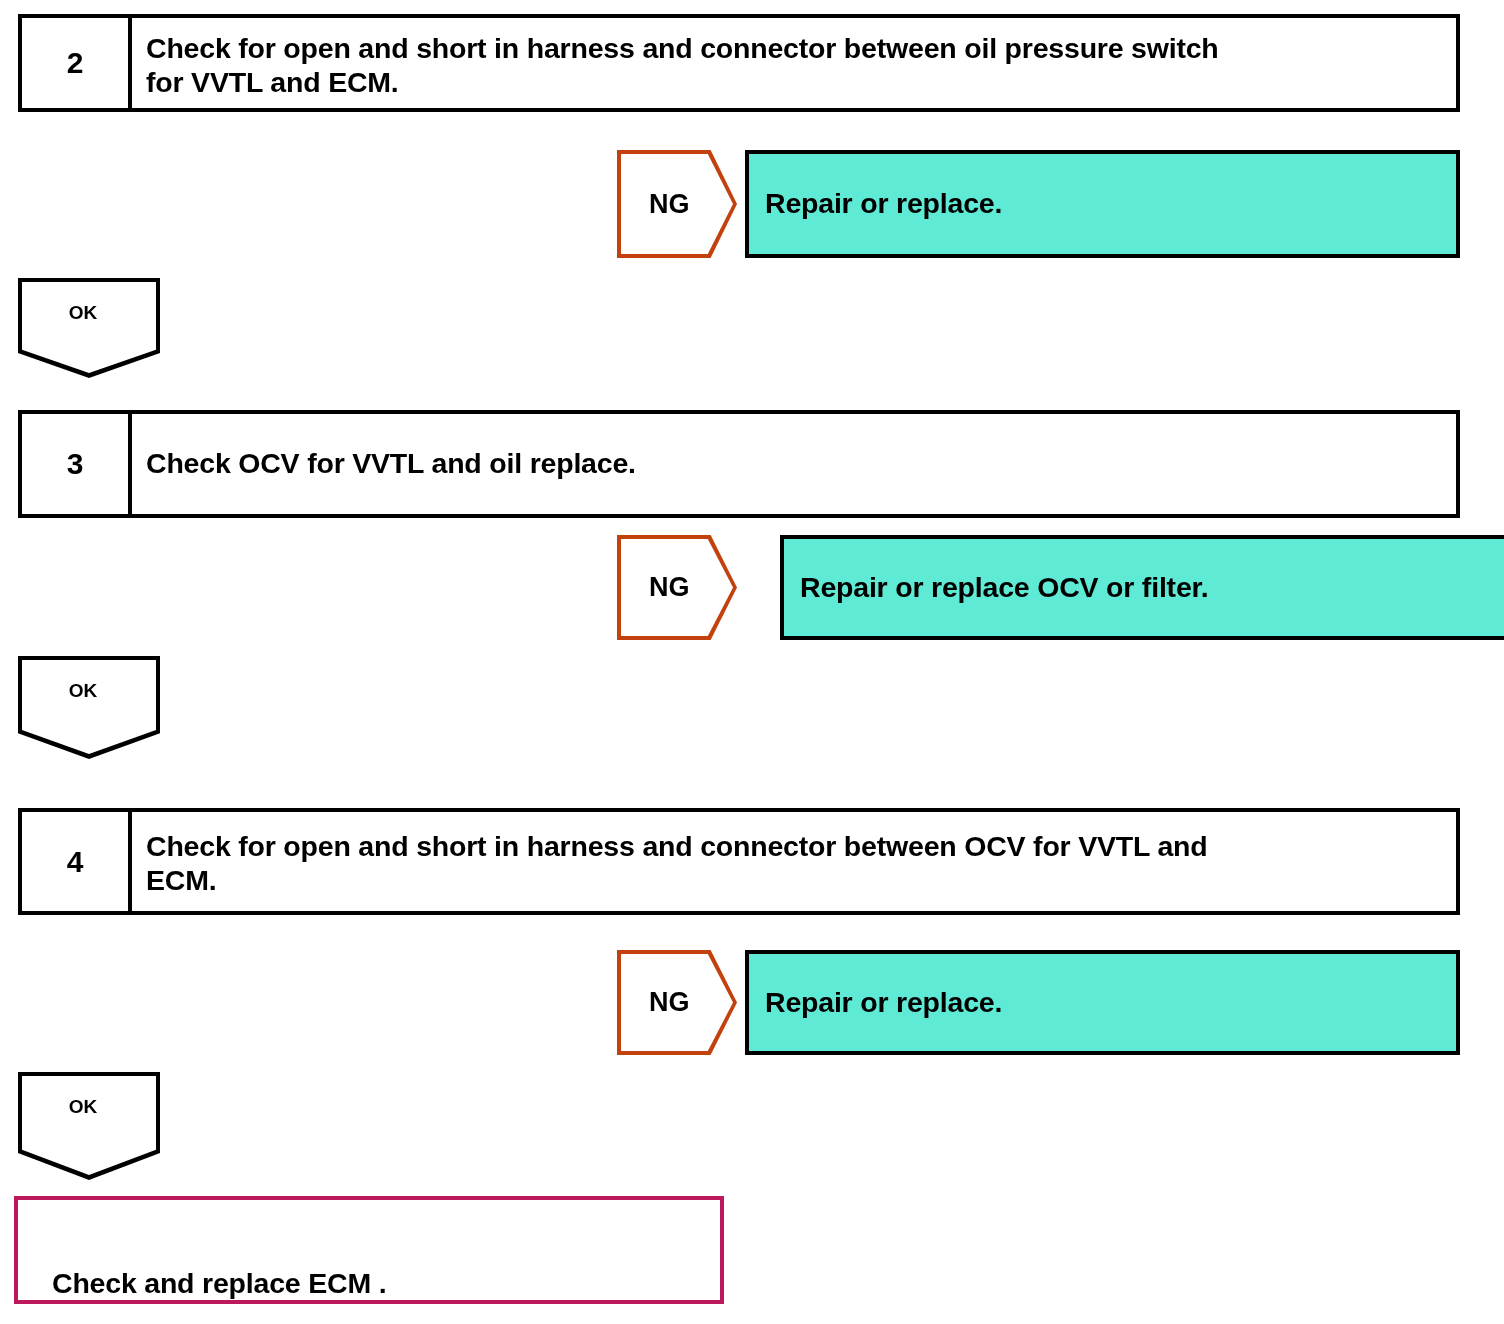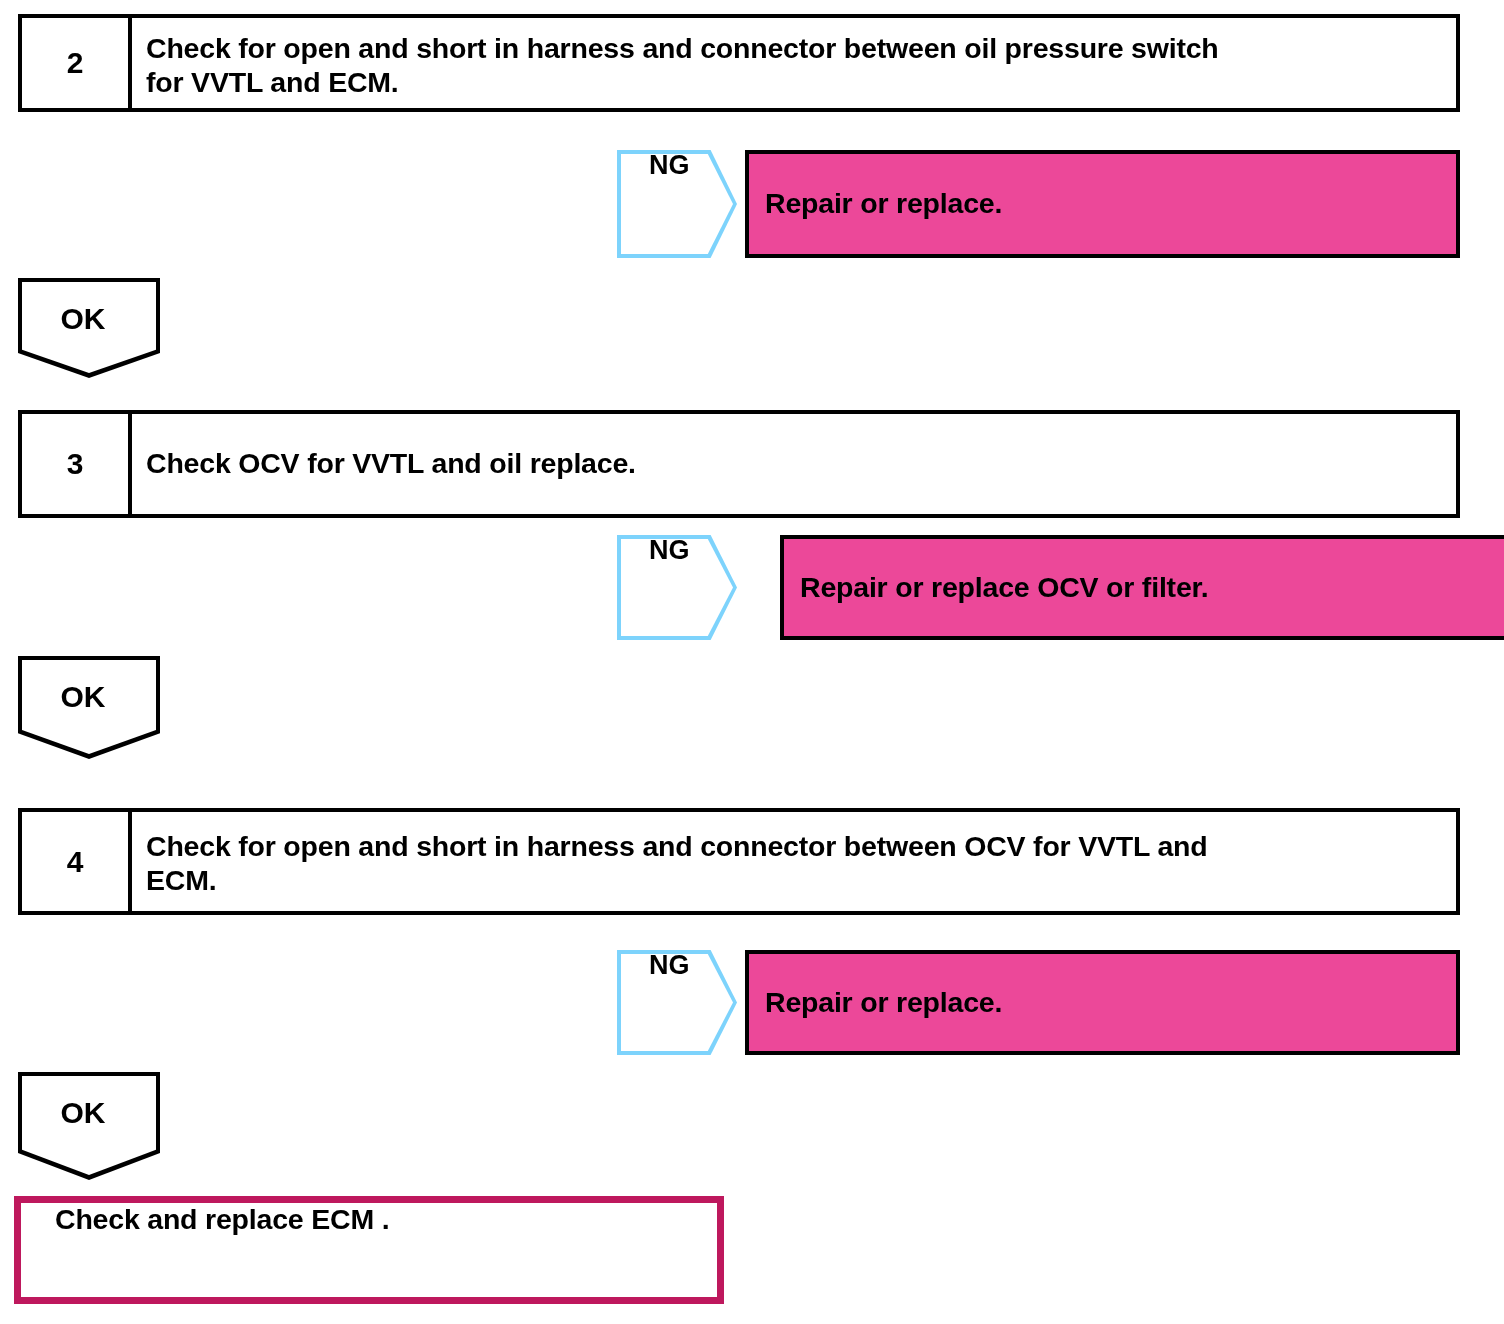--- a/index.html
+++ b/index.html
@@ -60,25 +60,25 @@
     color: #000;
     line-height: 1.18;
     letter-spacing: -0.2px;
     white-space: pre-line;
   }
 
   
   .ng-arrow {
     position: absolute;
     box-sizing: border-box;
-    background: #7dd3fc;
+    background: #c2410c;
     -webkit-clip-path: polygon(0 0, 78% 0, 100% 50%, 78% 100%, 0 100%);
     clip-path: polygon(0 0, 78% 0, 100% 50%, 78% 100%, 0 100%);
     display: flex;
-    align-items: flex-start;
+    align-items: center;
     justify-content: flex-start;
   }
   .ng-arrow-inner {
     position: absolute;
     left: 4px; top: 4px; right: 4px; bottom: 4px;
     background: #fff;
     -webkit-clip-path: polygon(0 0, 77.5% 0, 100% 50%, 77.5% 100%, 0 100%);
     clip-path: polygon(0 0, 77.5% 0, 100% 50%, 77.5% 100%, 0 100%);
   }
   .ng-label {
@@ -88,21 +88,21 @@
     font-weight: bold;
     color: #000;
     margin-left: 32px;
   }
 
   
   .result-box {
     position: absolute;
     box-sizing: border-box;
     border: 4px solid #000;
-    background: #ec4899;
+    background: #5eead4;
     display: flex;
     align-items: center;
     padding-left: 16px;
   }
   .result-text {
     font-size: 28.5px;
     font-weight: bold;
     color: #000;
     letter-spacing: -0.2px;
     line-height: 1.18;
@@ -120,34 +120,34 @@
     left: 4px; top: 4px; right: 4px; bottom: 5px;
     background: #fff;
     -webkit-clip-path: polygon(0 0, 100% 0, 100% 74.5%, 50% 100%, 0 74.5%);
     clip-path: polygon(0 0, 100% 0, 100% 74.5%, 50% 100%, 0 74.5%);
   }
   .ok-label {
     position: absolute;
     left: 0; right: 12px;
     top: 24px;
     text-align: center;
-    font-size: 30px;
+    font-size: 19px;
     font-weight: bold;
     color: #000;
     z-index: 2;
   }
 
   
   .final-box {
     position: absolute;
     box-sizing: border-box;
-    border: 7px solid #be185d;
-    background: #fff;
-    display: flex;
-    align-items: flex-start;
+    border: 4px solid #be185d;
+    background: #fff;
+    display: flex;
+    align-items: flex-end;
     padding-left: 34px;
   }
   .final-text {
     font-size: 28.5px;
     font-weight: bold;
     color: #000;
     letter-spacing: -0.2px;
   }
 </style>
 </head>

